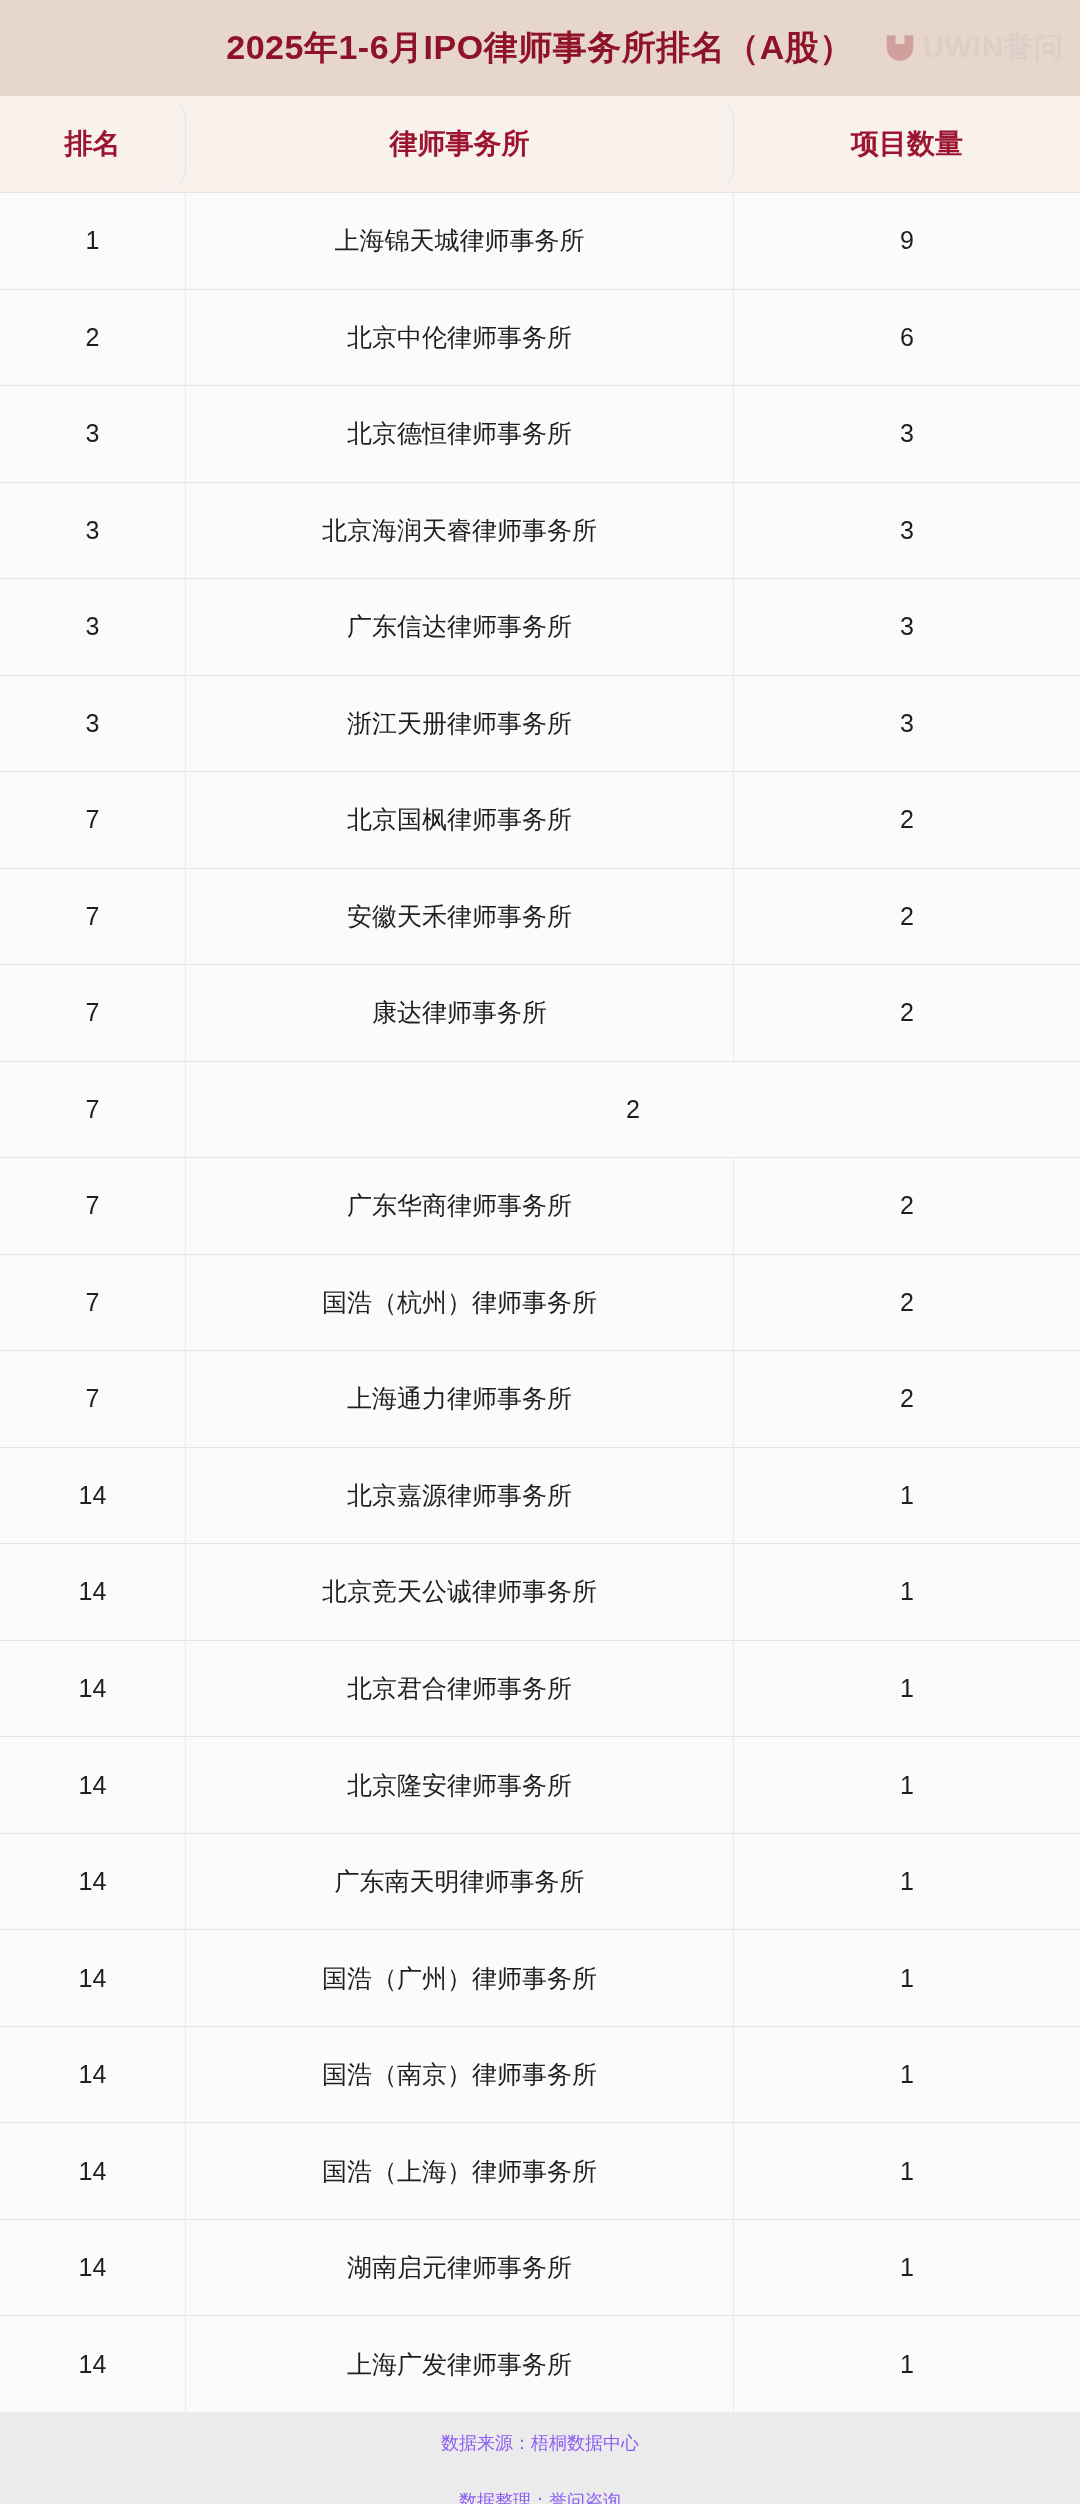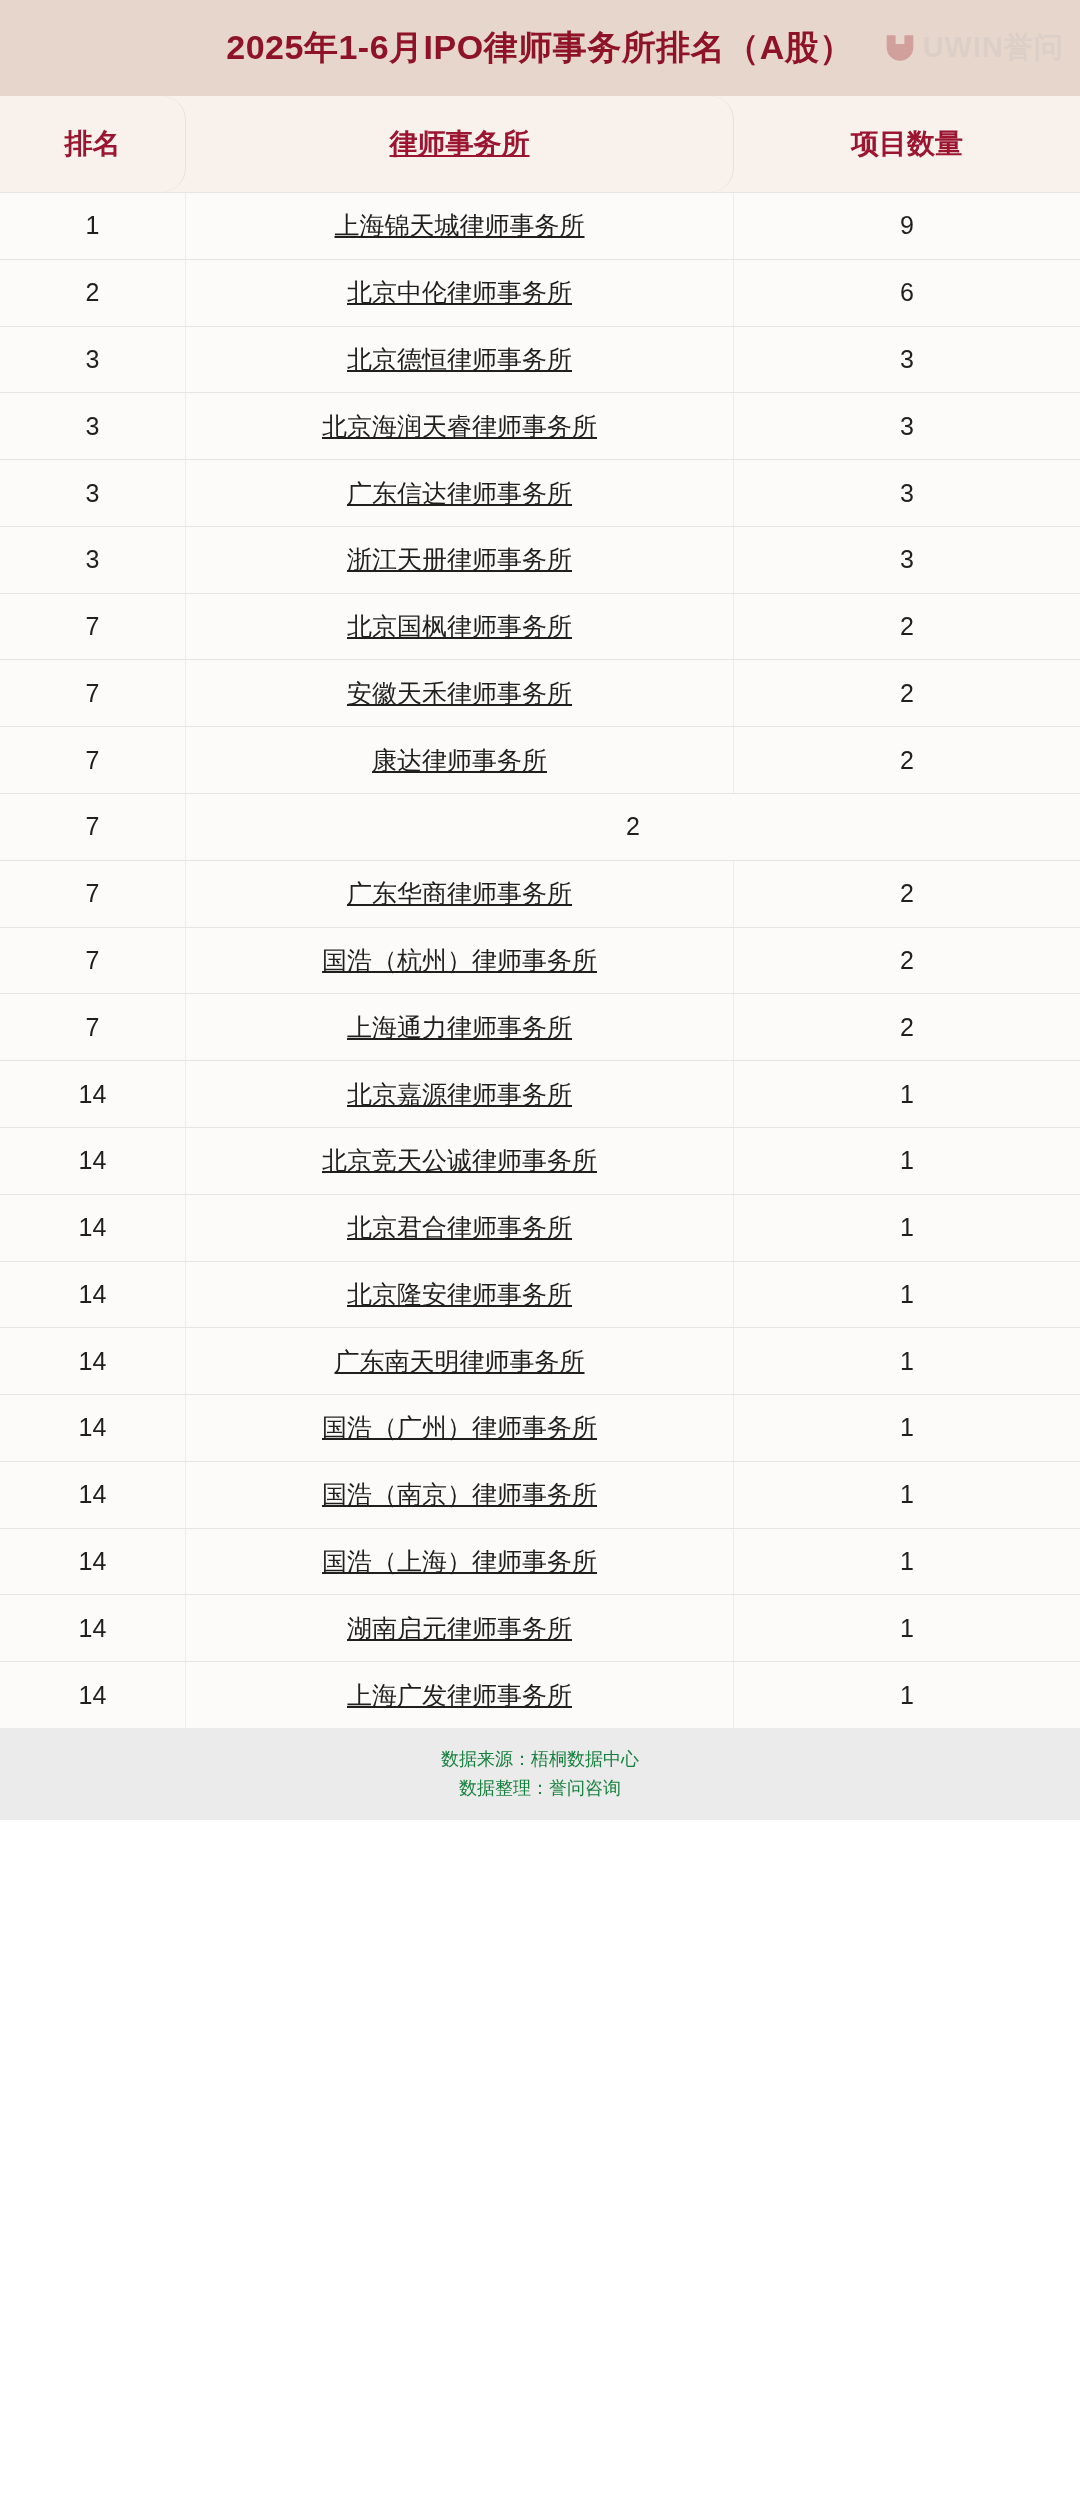--- a/index.html
+++ b/index.html
@@ -2,21 +2,21 @@
 <html><head>
 <meta charset="utf-8">
 <style>
   * { margin:0; padding:0; box-sizing:border-box; }
   html,body { background:#ffffff; }
   body {
     width:1080px;
     font-family:"Liberation Sans","DejaVu Sans",sans-serif;
   }
   .card {
-    width:1080px; height:1820px;
+    width:1080px; height:2504px;
     display:flex; flex-direction:column;
     background:#fcfbfa;
     overflow:hidden;
   }
   
   .title-bar {
     height:96px; flex:0 0 96px;
     background:#e7d6cc;
     position:relative;
     display:flex; align-items:center; justify-content:center;
@@ -35,21 +35,21 @@
     font-size:29px; font-weight:bold;
     color:#dccfc8; letter-spacing:1px;
     white-space:nowrap;
   }
   
   .cell {
     display:flex; align-items:center; justify-content:center;
     text-align:center;
   }
   .col-rank  { width:186px; flex:0 0 186px; border-right:1px solid #e5e1de; }
-  .col-firm  { width:548px; flex:0 0 548px; border-right:1px solid #e5e1de;text-decoration:underline; }
+  .col-firm  { width:548px; flex:0 0 548px; border-right:1px solid #e5e1de; }
   .col-count { flex:1; }
   .header-row {
     height:96px; flex:0 0 96px;
     background:#f8f1ec;
     display:flex;
   }
   .header-row .cell {
     font-size:28px; font-weight:bold; color:#9b1430;border-radius:24px;
   }
   .tbody {
@@ -66,21 +66,21 @@
   .trow .cell { font-size:25px; color:#1f1f1f; }
   .trow .col-rank, .trow .col-firm { border-right:1px solid #ececea; }
   
   .footer {
     height:92px; flex:0 0 92px;
     background:#ebebeb;
     display:flex; flex-direction:column;
     align-items:center; justify-content:center;
   }
   .footer .src-line {
-    font-size:18px; color:#15803d; line-height:1.6;
+    font-size:18px; color:#8b5cf6; line-height:1.6;margin-top:29px;
   }
 </style>
 </head>
 <body>
 
 <div class="card">
 
   <div class="title-bar">
     <div class="title">2025年1-6月IPO律师事务所排名（A股）</div>
     <div class="watermark">

